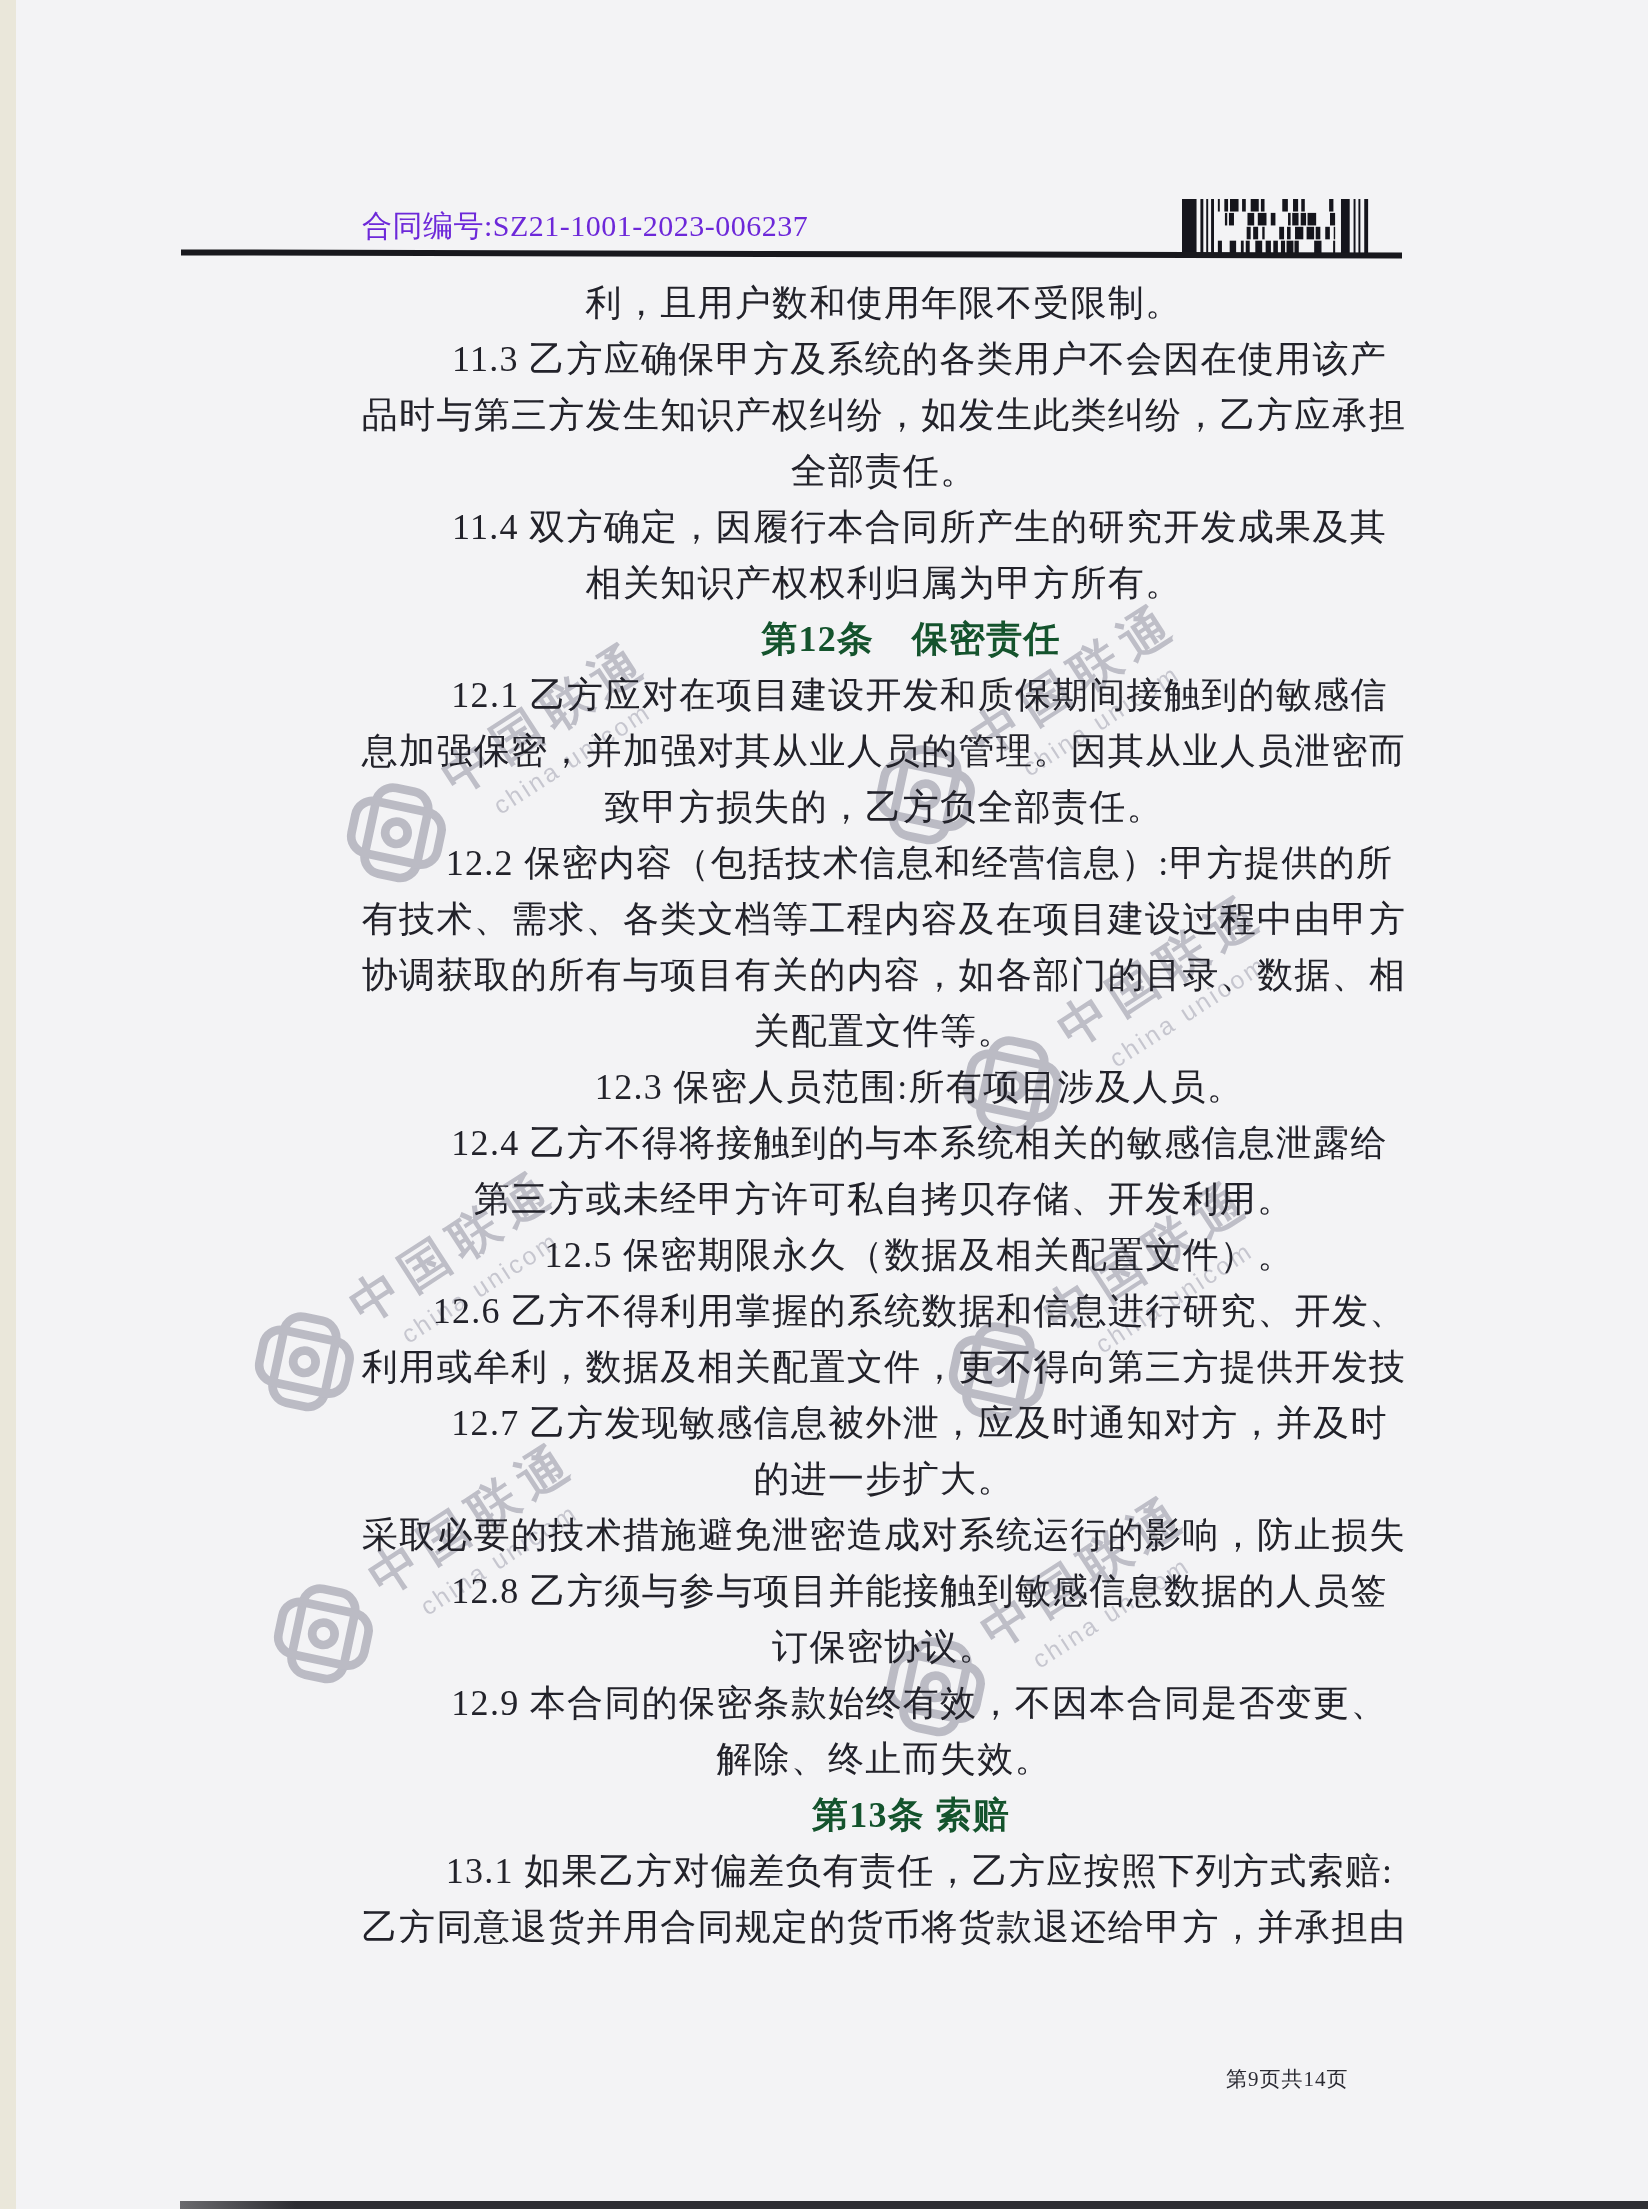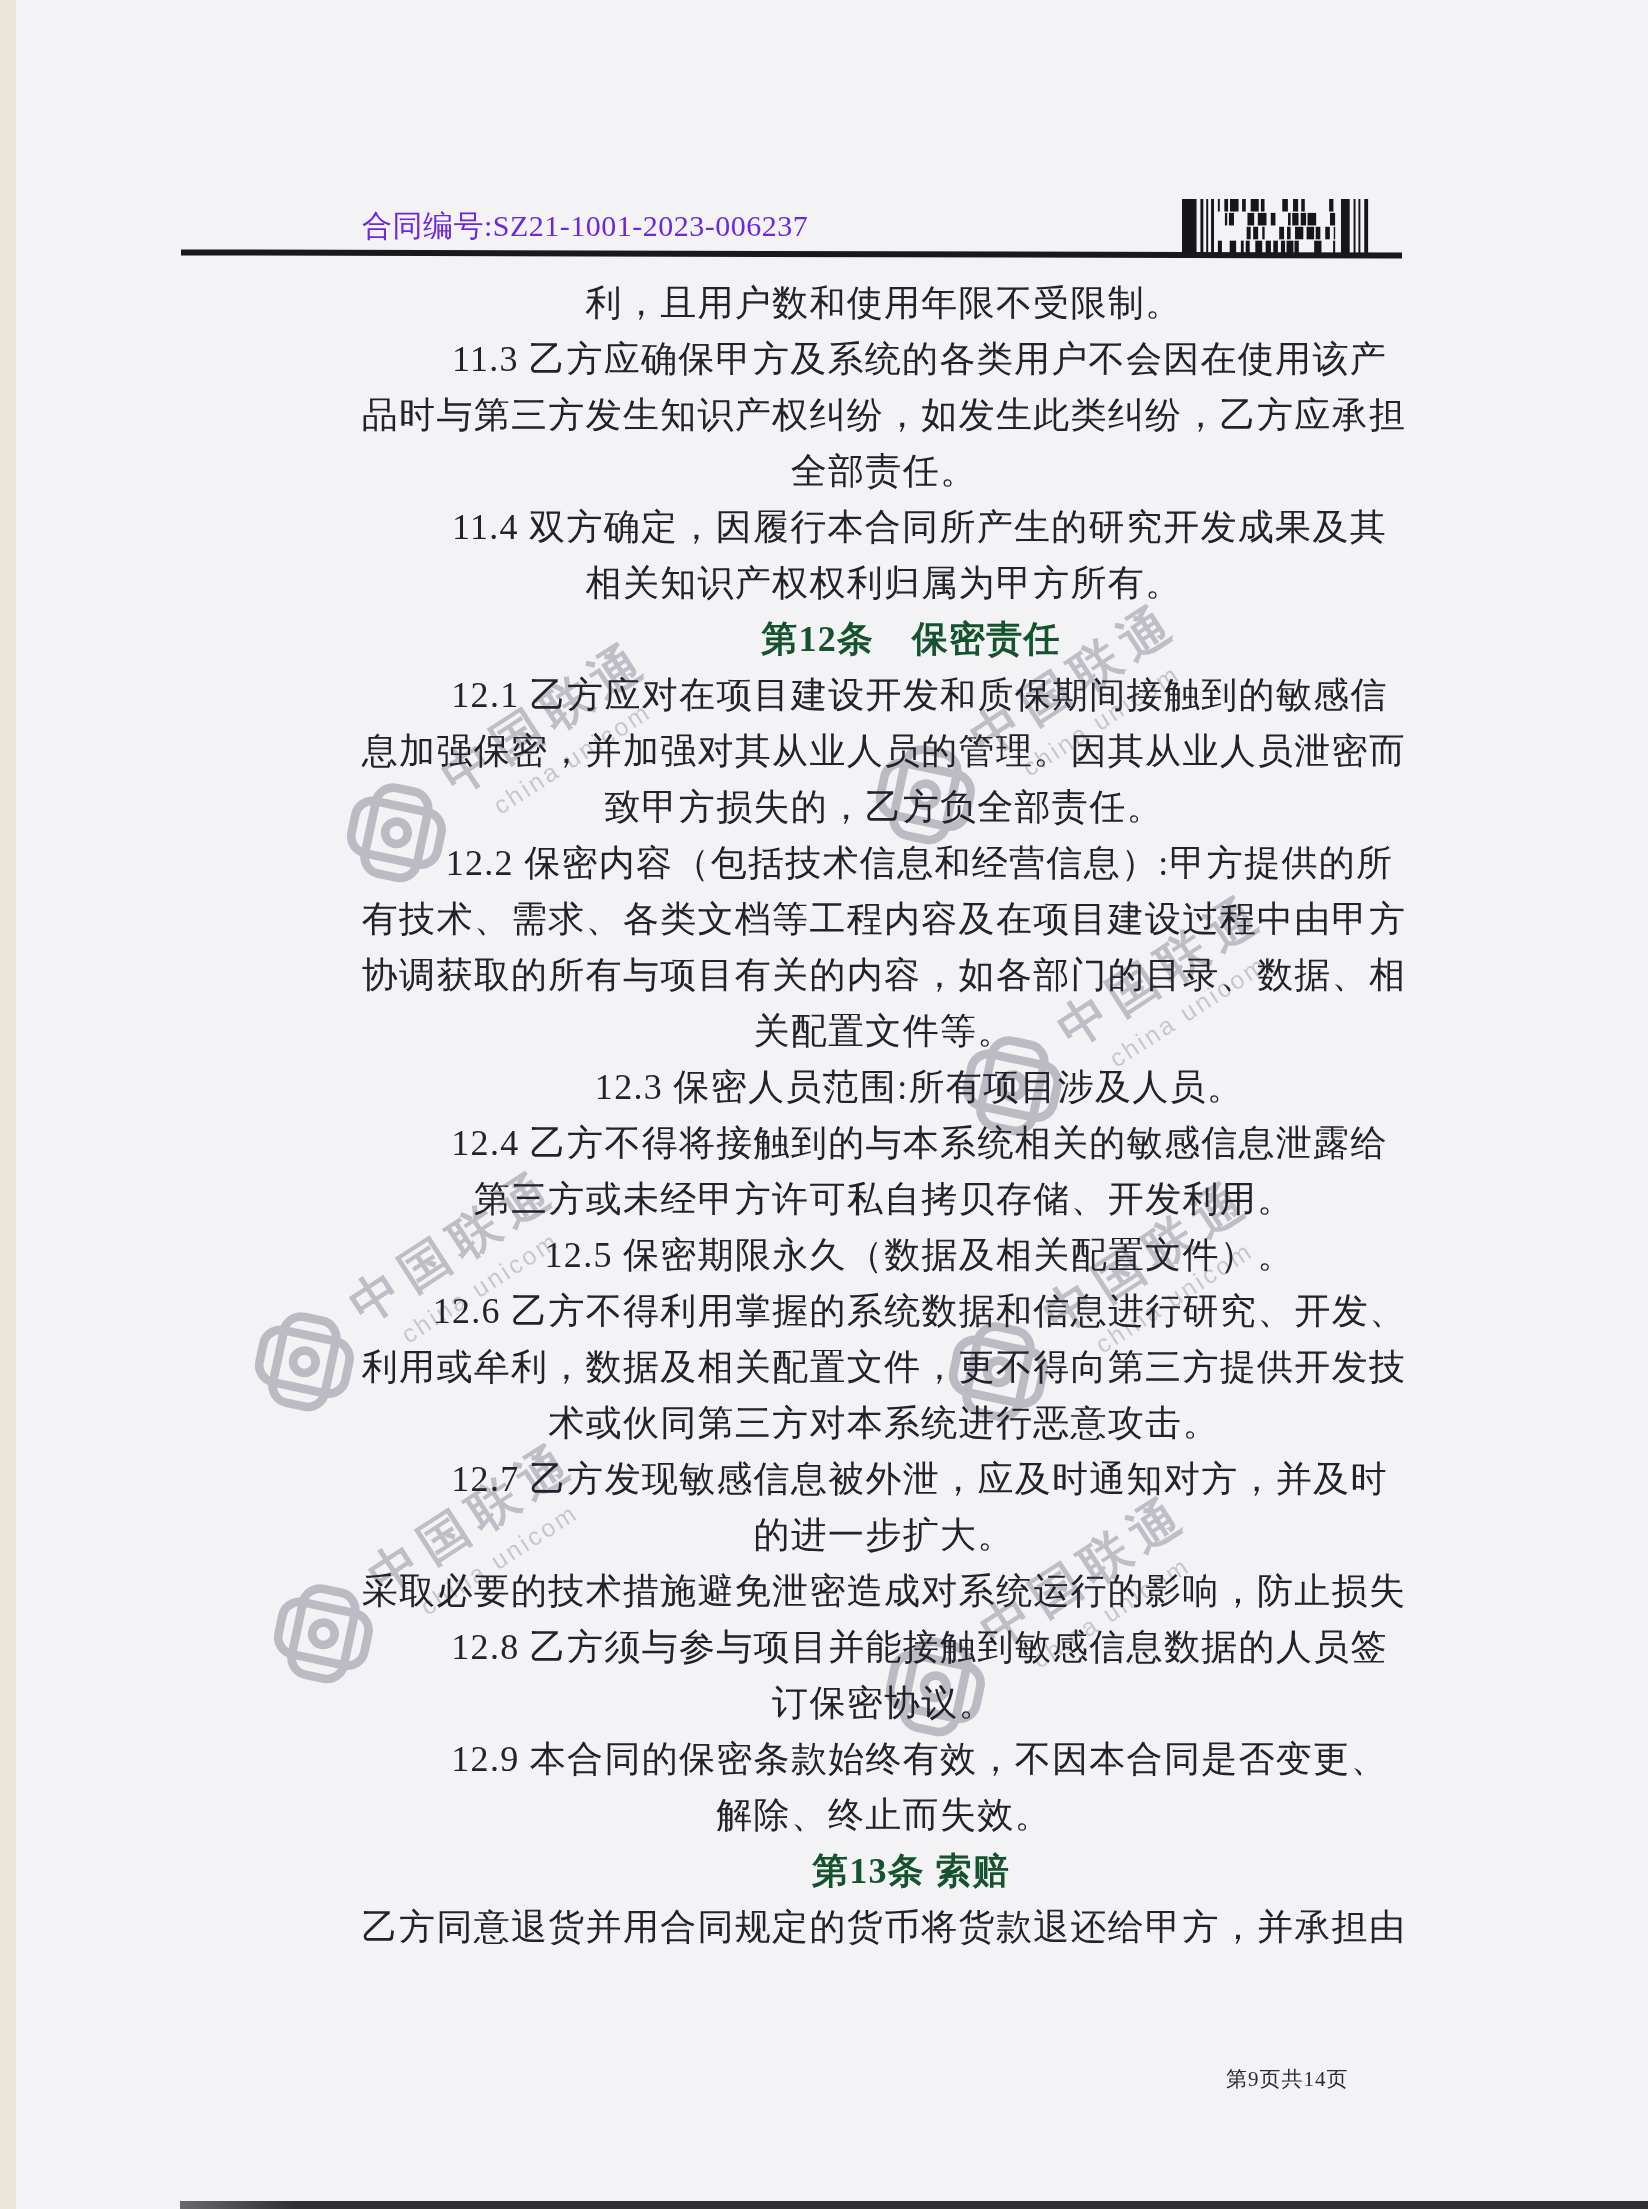--- a/index.html
+++ b/index.html
@@ -243,29 +243,29 @@
       <div class="doc-line first">12.2 保密内容（包括技术信息和经营信息）:甲方提供的所</div>
       <div class="doc-line cont">有技术、需求、各类文档等工程内容及在项目建设过程中由甲方</div>
       <div class="doc-line cont">协调获取的所有与项目有关的内容，如各部门的目录、数据、相</div>
       <div class="doc-line cont">关配置文件等。</div>
       <div class="doc-line first">12.3 保密人员范围:所有项目涉及人员。</div>
       <div class="doc-line first">12.4 乙方不得将接触到的与本系统相关的敏感信息泄露给</div>
       <div class="doc-line cont">第三方或未经甲方许可私自拷贝存储、开发利用。</div>
       <div class="doc-line first">12.5 保密期限永久（数据及相关配置文件）。</div>
       <div class="doc-line first">12.6 乙方不得利用掌握的系统数据和信息进行研究、开发、</div>
       <div class="doc-line cont">利用或牟利，数据及相关配置文件，更不得向第三方提供开发技</div>
-      <div class="doc-line cont">术或伙同第三方对本系统进行恶意攻击。</div>
       <div class="doc-line first">12.7 乙方发现敏感信息被外泄，应及时通知对方，并及时</div>
       <div class="doc-line cont">的进一步扩大。</div>
       <div class="doc-line cont">采取必要的技术措施避免泄密造成对系统运行的影响，防止损失</div>
       <div class="doc-line first">12.8 乙方须与参与项目并能接触到敏感信息数据的人员签</div>
       <div class="doc-line cont">订保密协议。</div>
       <div class="doc-line first">12.9 本合同的保密条款始终有效，不因本合同是否变更、</div>
       <div class="doc-line cont">解除、终止而失效。</div>
       <div class="doc-line head">第13条 索赔</div>
+      <div class="doc-line first">13.1 如果乙方对偏差负有责任，乙方应按照下列方式索赔:</div>
       <div class="doc-line cont">乙方同意退货并用合同规定的货币将货款退还给甲方，并承担由</div>
     </div>
 
   <div class="footer-page">第9页共14页</div>
 
   <div class="scan-shadow-bottom"></div>
 </div>
 
 
 </body></html>

